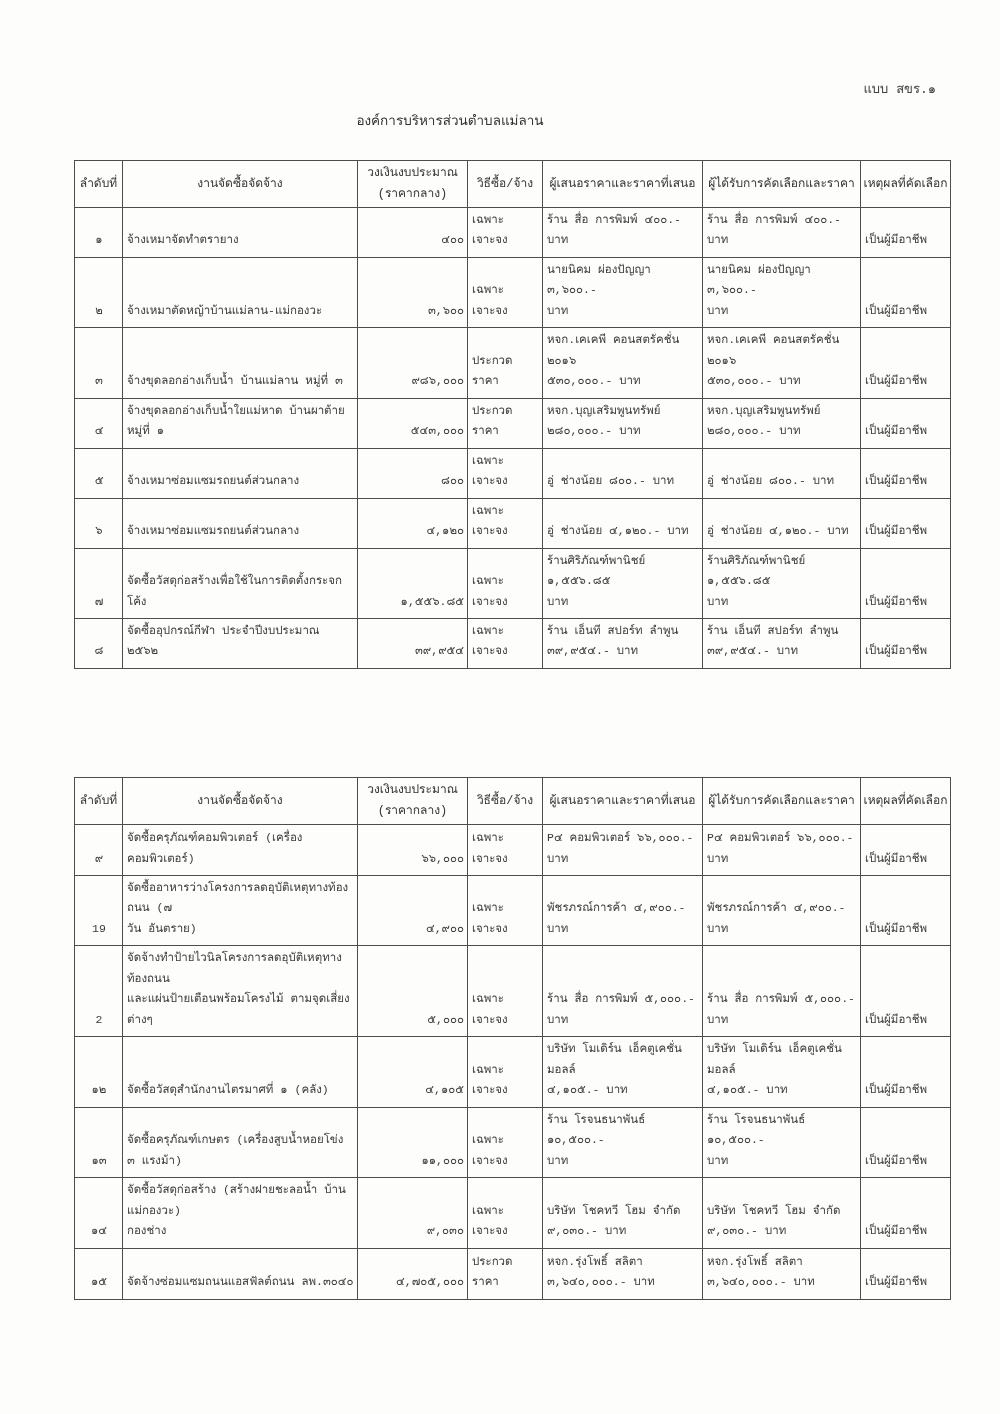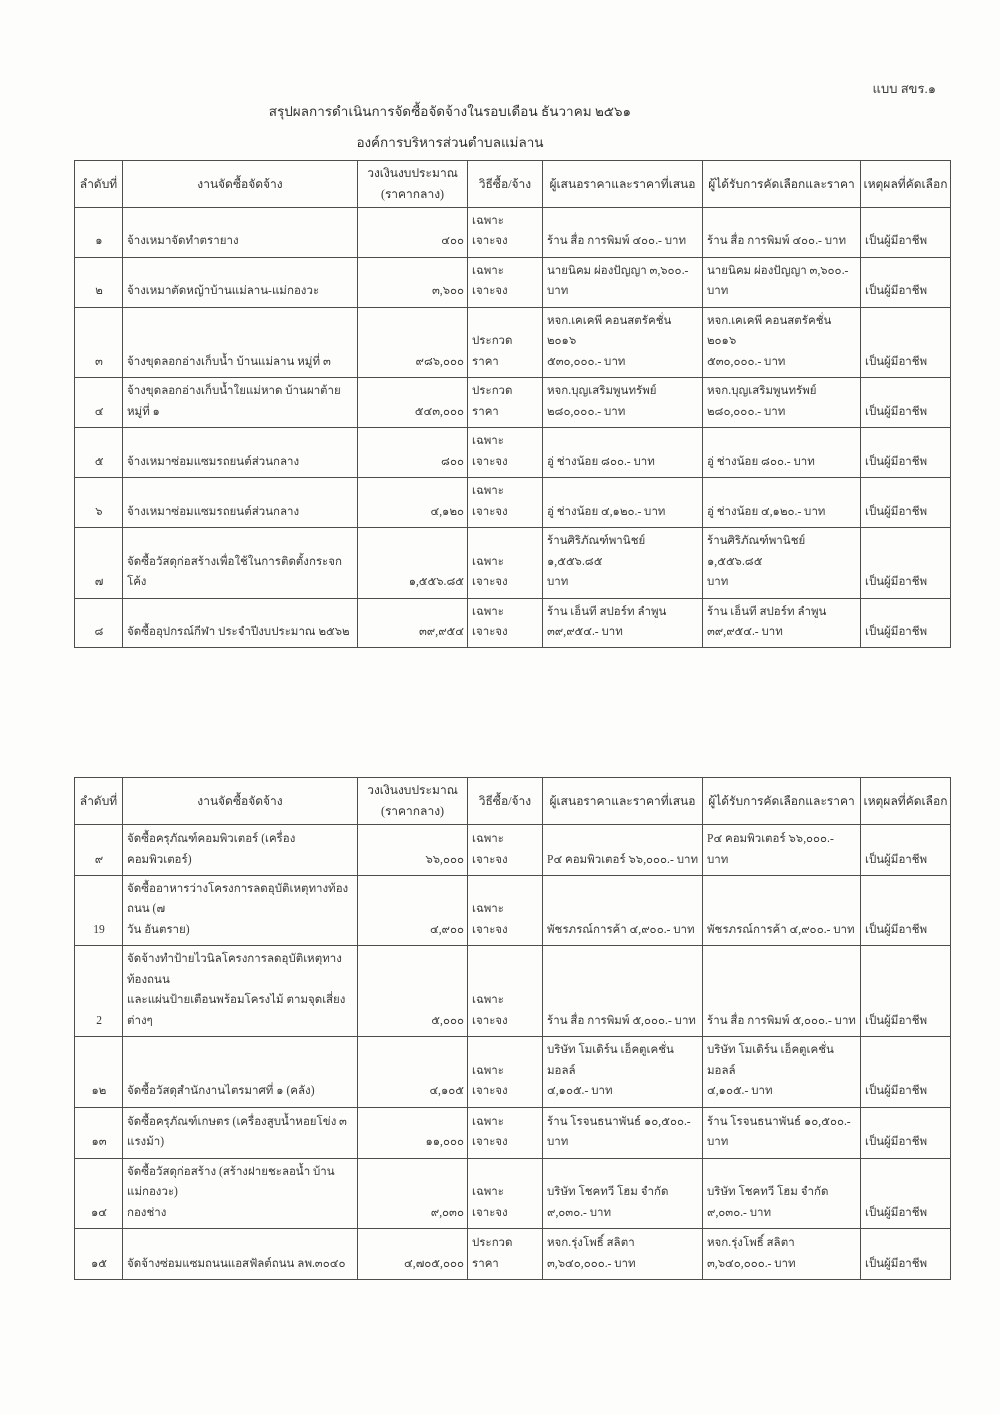--- a/index.html
+++ b/index.html
@@ -1,21 +1,21 @@
 <!DOCTYPE html>
 <html lang="th"><head>
 <meta charset="utf-8">
 <style>
   html,body{margin:0;padding:0;background:#e8e8e8;}
   .page{
     position:relative;
     width:1000px;height:1414px;
     margin:0 auto;
     background:#fdfdfc;
-    font-family:Liberation Serif, serif;
+    font-family:Liberation Mono, monospace;
     color:#3b3b3b;
     overflow:hidden;
   }
   .form-code{
     position:absolute;top:78px;right:64px;
     font-size:13px;color:#414141;
   }
   .title-block{position:absolute;top:100px;left:0;width:900px;text-align:center;}
   .doc-title{font-size:13.5px;color:#343434;}
   .doc-subtitle{font-size:13.5px;color:#343434;margin-top:9px;}
@@ -58,21 +58,20 @@
   td.al-center{text-align:center;}
   td.al-right{text-align:right;padding-right:5px;}
   td.al-left{text-align:left;}
 </style>
 </head>
 <body>
 
 <div class="page">
   <div class="form-code">แบบ สขร.๑</div>
   <div class="title-block">
-    <div class="doc-title">สรุปผลการดำเนินการจัดซื้อจัดจ้างในรอบเดือน ธันวาคม ๒๕๖๑</div>
     <div class="doc-subtitle">องค์การบริหารส่วนตำบลแม่ลาน</div>
   </div>
 
   <table class="proc t1">
       <colgroup>
         <col class="c-no">
         <col class="c-work">
         <col class="c-budget">
         <col class="c-method">
         <col class="c-bidder">

